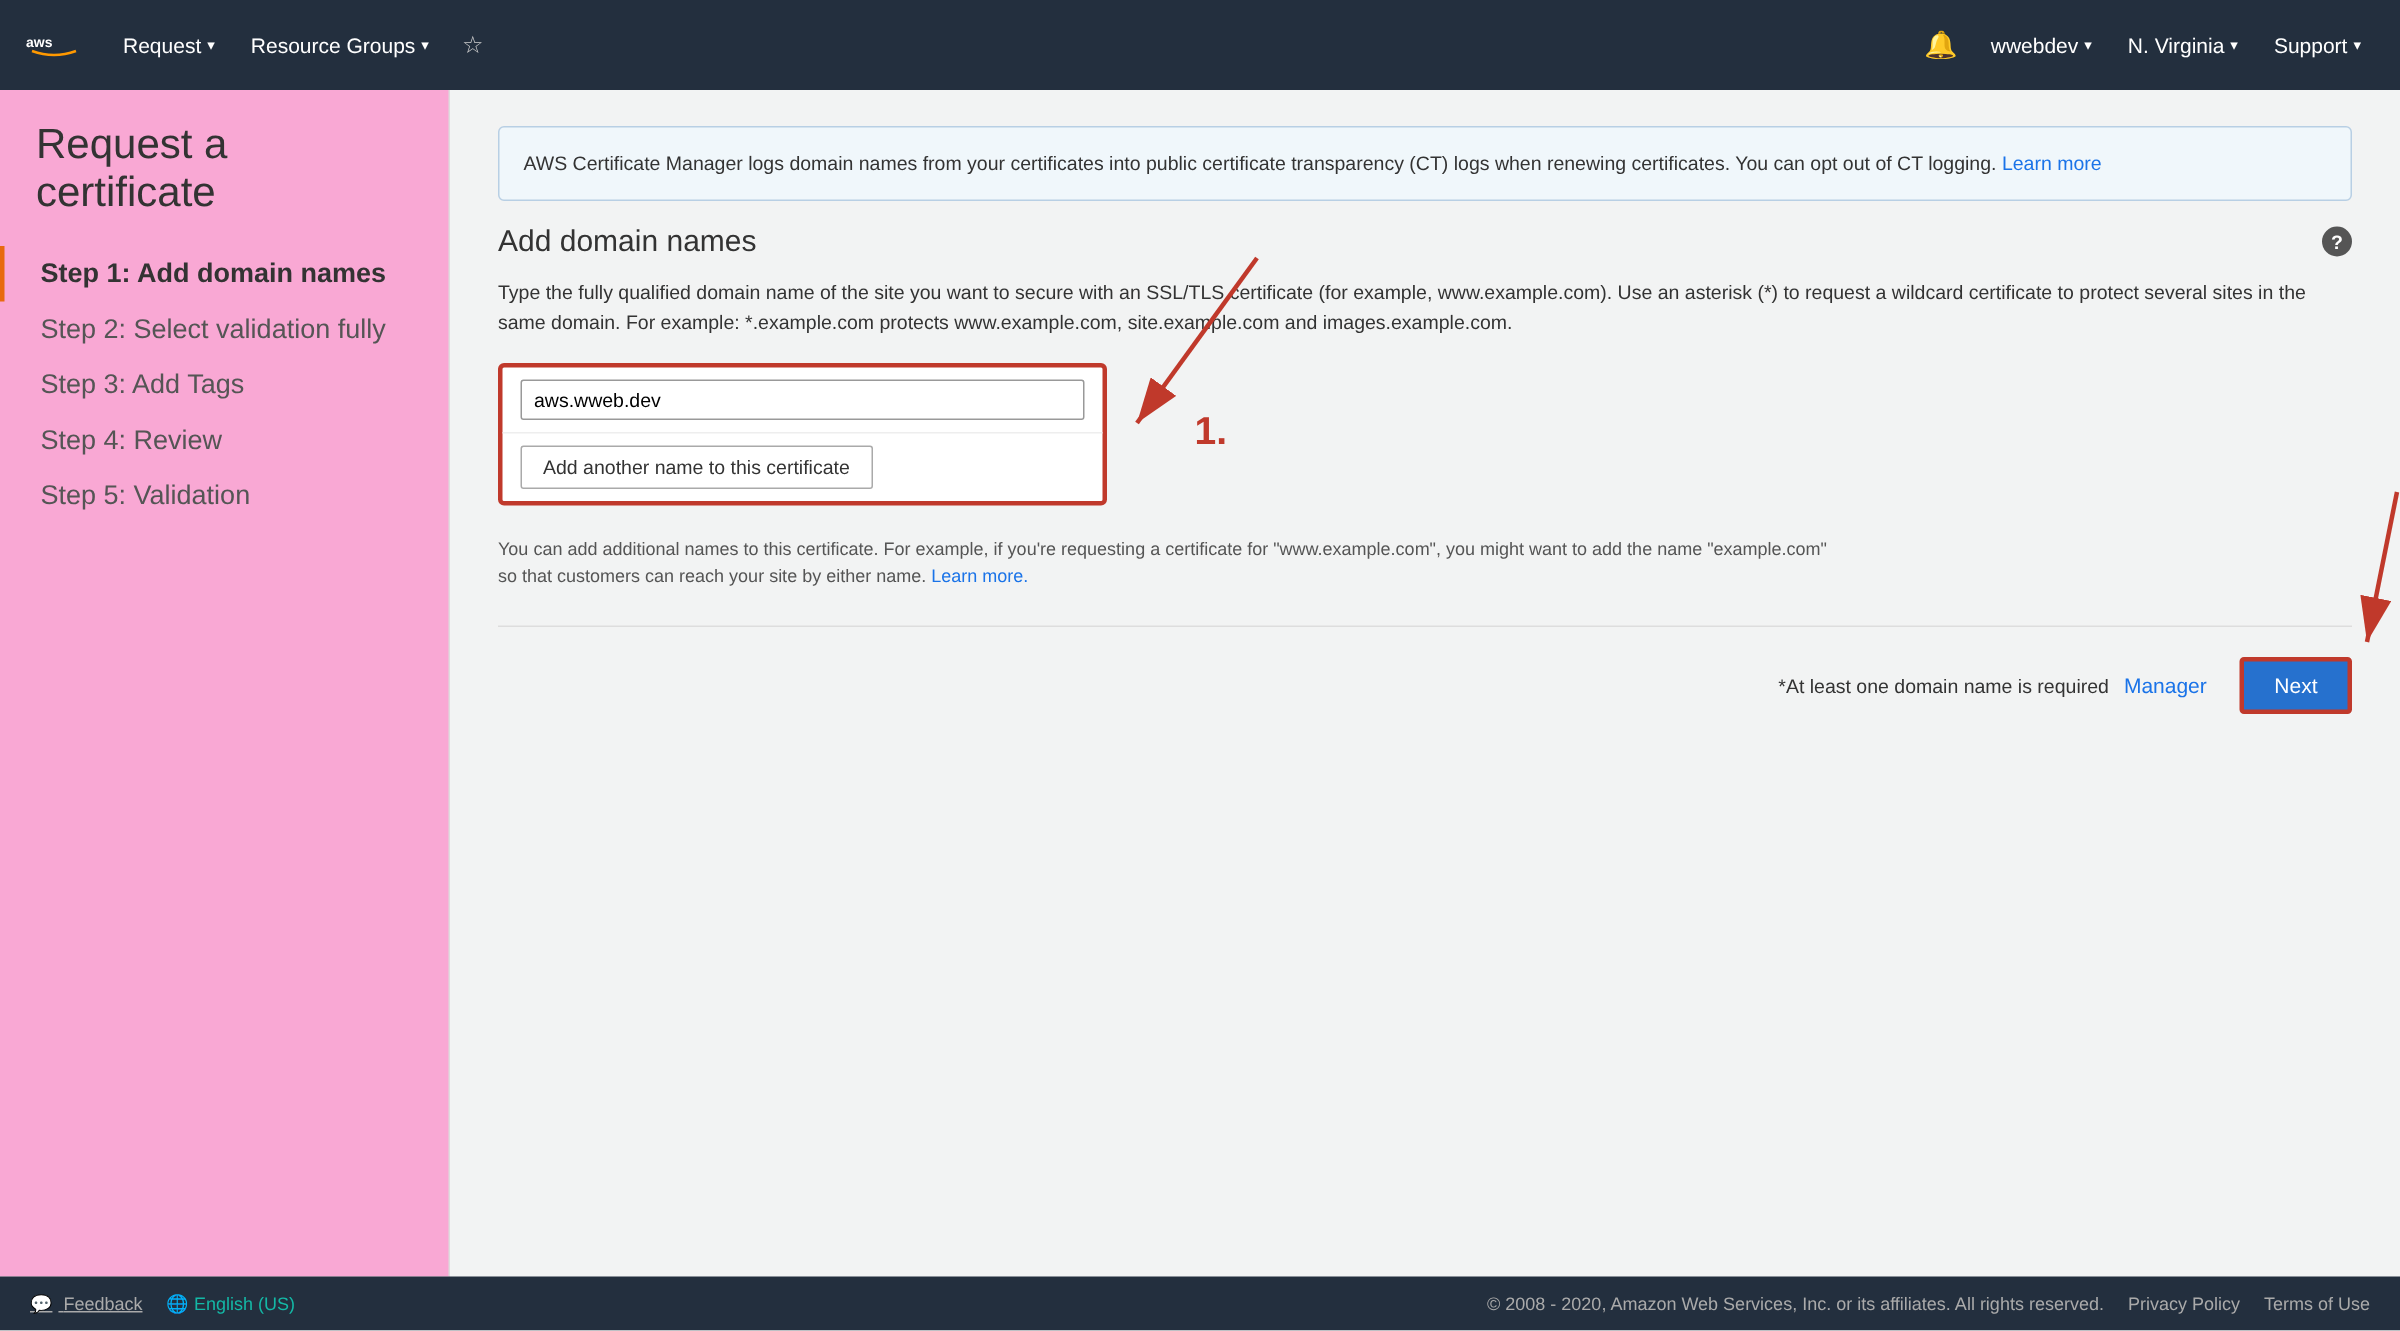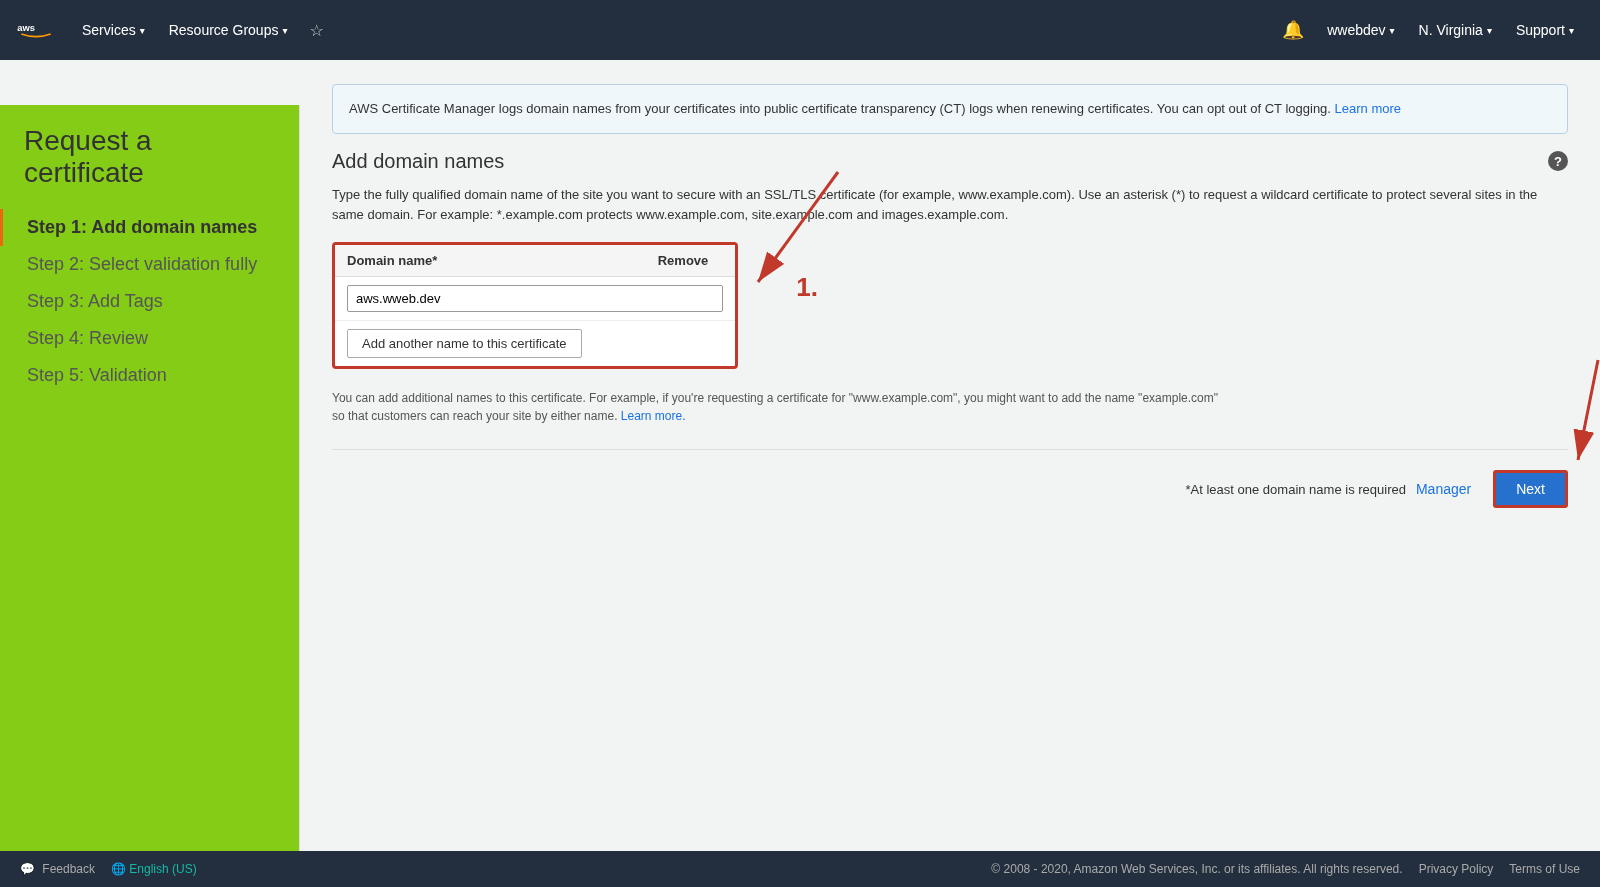--- a/index.html
+++ b/index.html
@@ -36,25 +36,24 @@
 
     
     .main-layout {
       display: flex;
       flex: 1;
     }
 
     
     .sidebar {
       width: 300px;
-      background: #84cc16;
+      background: #f9a8d4;
       padding: 20px 0;
       border-right: 1px solid #ddd;
       flex-shrink: 0;
-      margin-top: 45px;
     }
     .page-title {
       font-size: 28px;
       font-weight: 300;
       color: #333;
       padding: 0 24px 20px 24px;
     }
     .sidebar-step {
       padding: 8px 24px;
       font-size: 18px;
@@ -241,21 +240,21 @@
 
 <nav class="top-nav">
   <div class="nav-logo">
     <svg class="aws-logo" viewBox="0 0 60 36" xmlns="http://www.w3.org/2000/svg">
       <text x="2" y="20" font-size="14" fill="white" font-weight="bold">aws</text>
       <path d="M8 24 Q30 32 52 24" stroke="#ff9900" stroke-width="2.5" fill="none"></path>
     </svg>
   </div>
   <div class="nav-items">
     <div class="nav-item">
-      <span>Services</span>
+      <span>Request</span>
       <span class="nav-chevron">▾</span>
     </div>
     <div class="nav-item">
       <span>Resource Groups</span>
       <span class="nav-chevron">▾</span>
     </div>
     <span class="nav-star">☆</span>
   </div>
   <div class="nav-right">
     <span class="nav-bell">🔔</span>
@@ -312,24 +311,20 @@
       </div>
     </div>
 
     
     <p class="section-desc">Type the fully qualified domain name of the site you want to secure with an SSL/TLS certificate (for example, www.example.com). Use an asterisk (*) to request a wildcard certificate to protect several sites in the same domain. For example: *.example.com protects www.example.com, site.example.com and images.example.com.</p>
 
     
     <div style="position:relative; display:inline-block; margin-bottom:8px;">
       <div class="domain-table-wrapper">
         <div class="domain-table">
-          <div class="domain-table-header">
-            <span class="col-domain">Domain name*</span>
-            <span class="col-remove">Remove</span>
-          </div>
           <div class="domain-table-row">
             <input class="domain-input" type="text" value="aws.wweb.dev" style="">
           </div>
           <div class="add-name-row">
             <button class="btn-add-name">
               <span>Add another name to this certificate</span>
             </button>
           </div>
         </div>
       </div>
@@ -372,21 +367,21 @@
             <line x1="50" y1="10" x2="30" y2="110" stroke="#c0392b" stroke-width="3" marker-end="url(#arrowhead2)"></line>
           </svg>
         </div>
       </div>
     </div>
   </main>
 </div>
 
 <footer class="bottom-bar">
   <div class="bottom-left">
-    <span style="cursor:pointer; color:#aaa;">
+    <span style="cursor:pointer; color:#aaa;text-decoration:underline;">
       <span class="feedback-icon">💬</span>
       <span>Feedback</span>
     </span>
     <span style="cursor:pointer; color:#14b8a6;">
       <span>🌐</span>
       <span>English (US)</span>
     </span>
   </div>
   <div class="bottom-right">
     <span>© 2008 - 2020, Amazon Web Services, Inc. or its affiliates. All rights reserved.</span>

